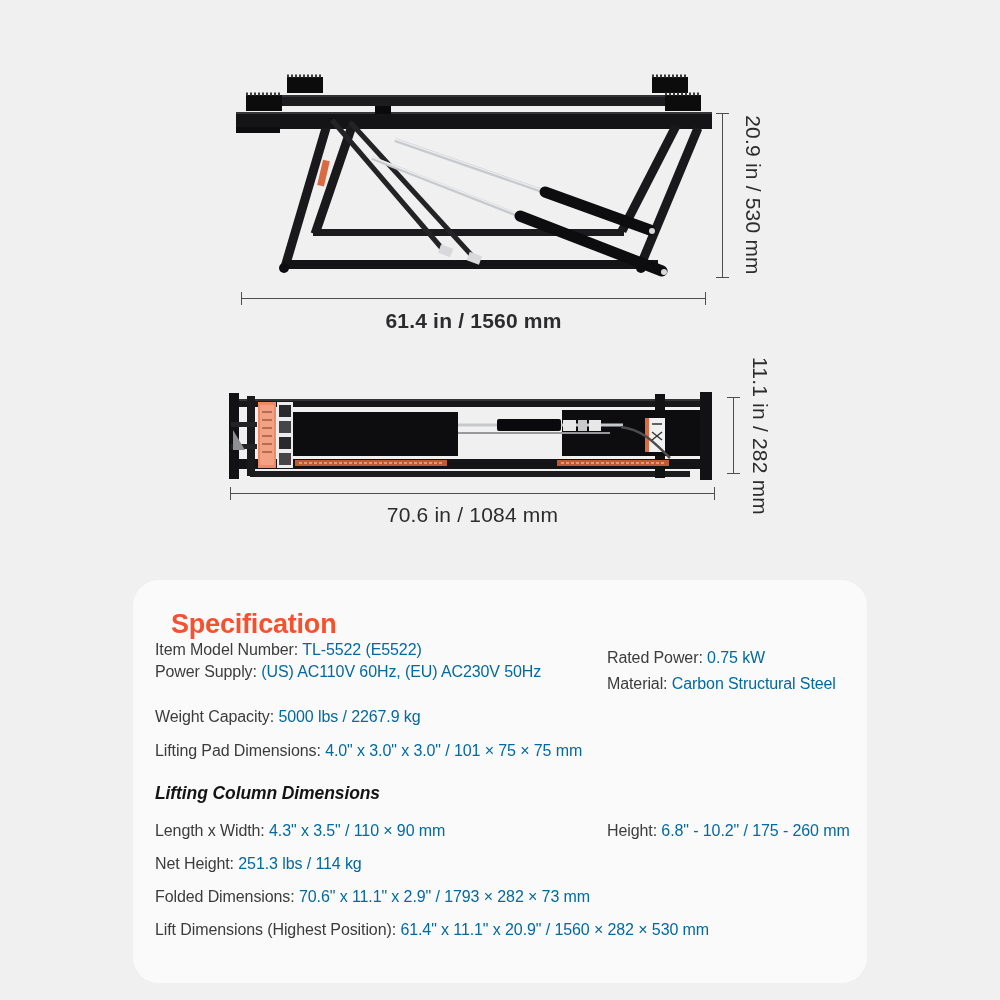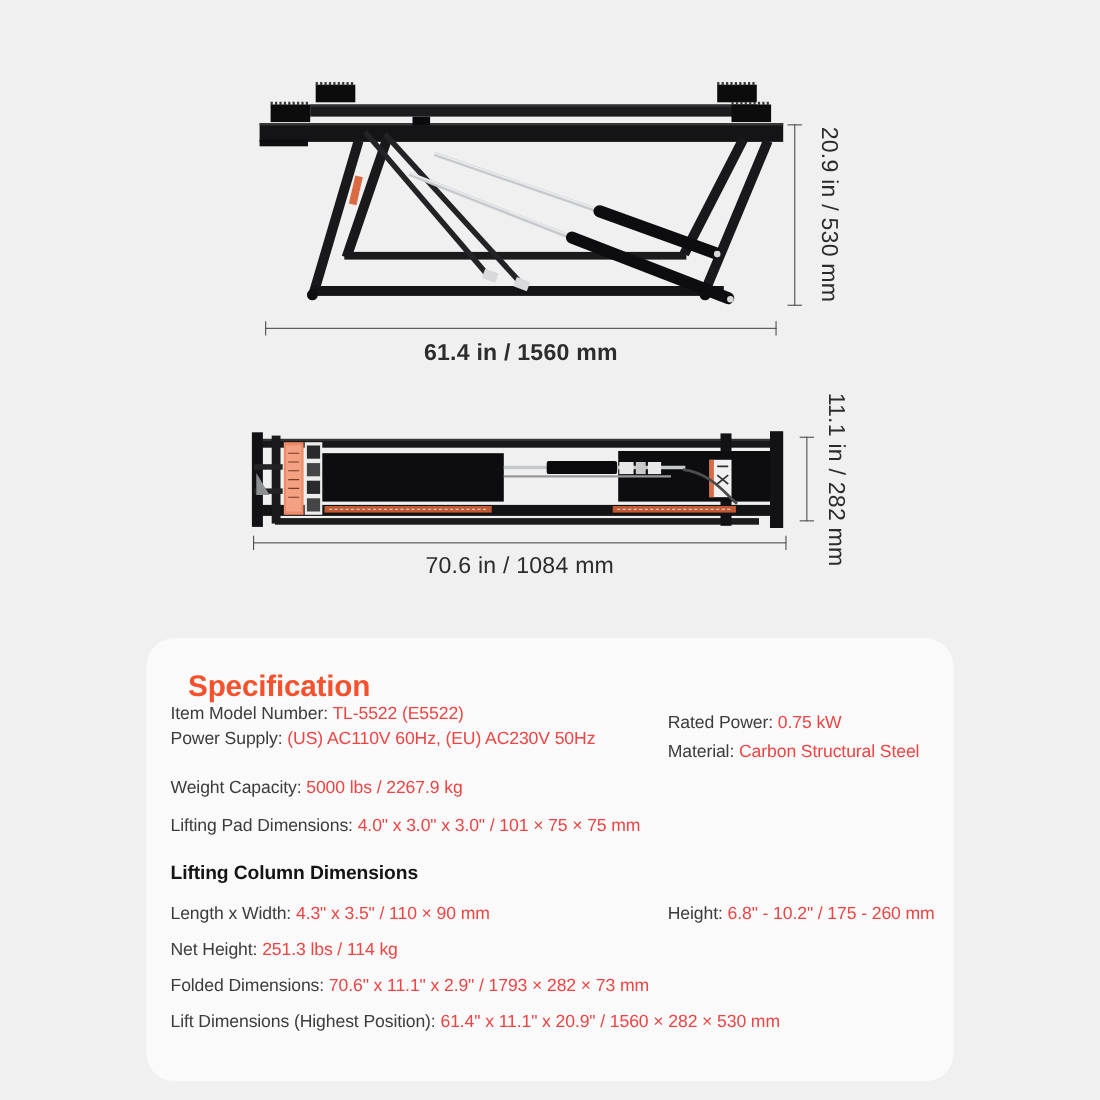--- a/index.html
+++ b/index.html
@@ -29,27 +29,27 @@
   .spec-card{
     position:absolute;left:133px;top:580px;width:734px;height:403px;
     background:#FAFAFA;border-radius:26px;
   }
   .spec-title{
     position:absolute;left:22px;top:13px;margin:16px;
     font-size:27px;font-weight:700;color:#F4512C;letter-spacing:-.2px;
   }
   .sub-title{
     position:absolute;left:22px;margin:0;
-    font-size:17.5px;font-weight:700;color:#141414;letter-spacing:-.1px;
+    font-size:17.5px;font-weight:700;color:#141414;letter-spacing:-.1px;font-style:italic;
   }
   .spec-row{
     position:absolute;font-size:16px;color:#3C3C3E;
     white-space:nowrap;line-height:20px;letter-spacing:-.1px;
   }
-  .spec-row .val{color:#ef4444;}
+  .spec-row .val{color:#0369a1;}
   .col-l{left:22px;}
   .col-r{left:474px;}
 </style>
 </head>
 <body>
 
 <div class="stage">
 
   <div>
     <svg style="position:absolute;left:225px;top:68px;" width="495" height="232" viewBox="0 0 495 232">

